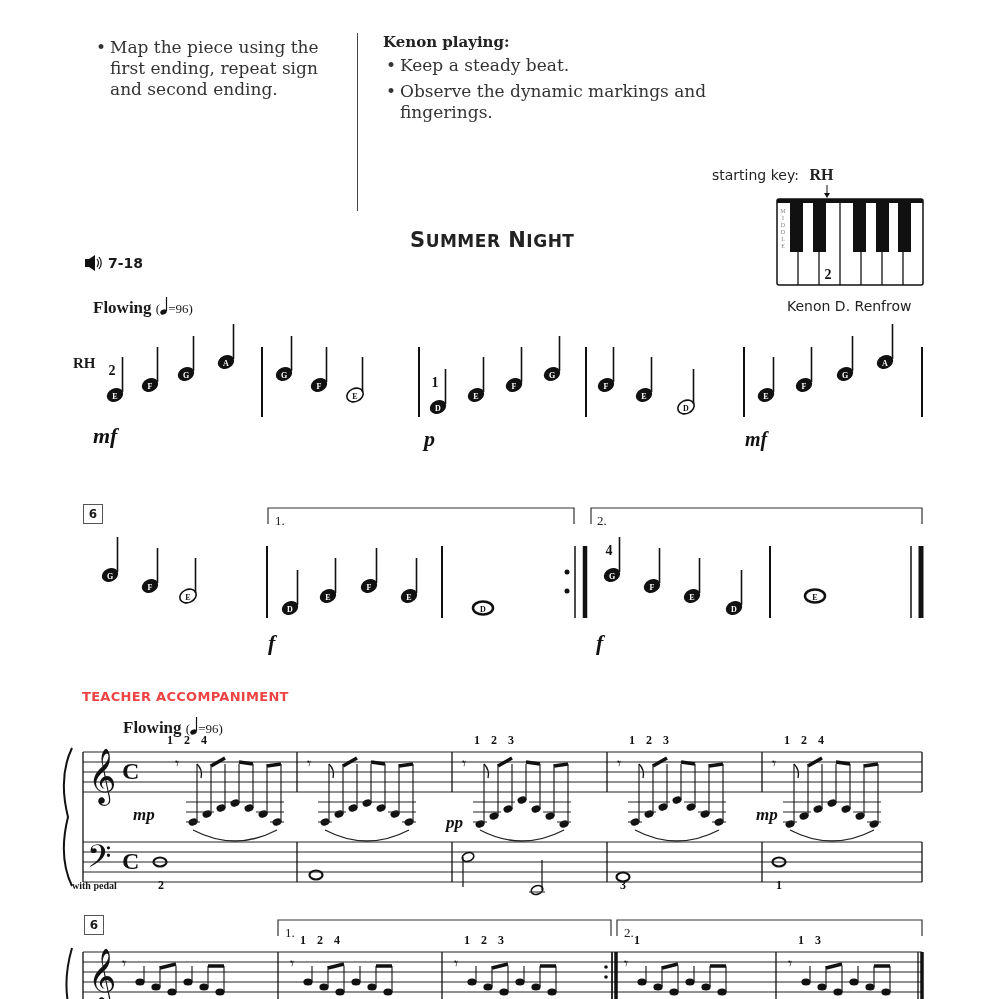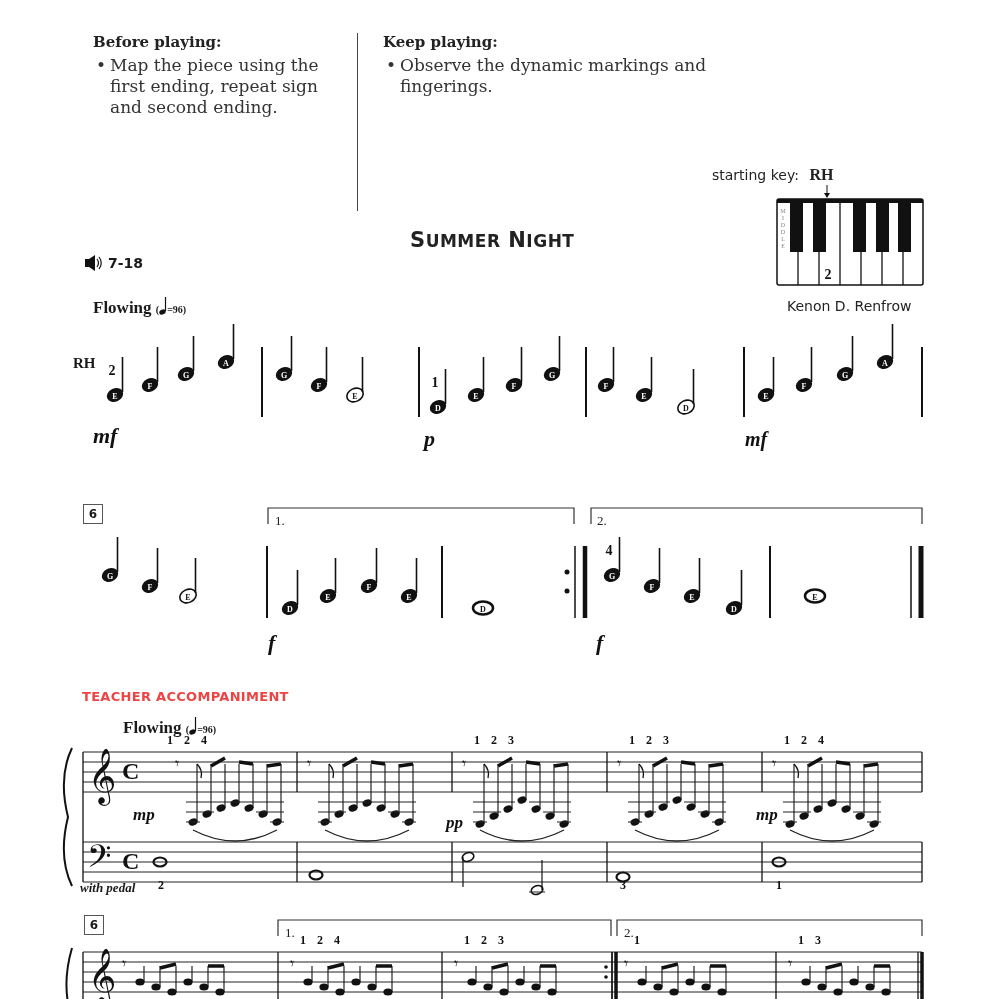--- a/index.html
+++ b/index.html
@@ -8,40 +8,40 @@
   .serif{font-family:"DejaVu Serif","Liberation Serif",serif;}
   .tips-head{font-weight:bold;font-size:15px;color:#222;}
   .tips ul{list-style:none;margin:4px 0 0 0;padding:0;}
   .tips li{position:relative;padding-left:17px;font-size:17px;line-height:21px;color:#333;margin-bottom:5px;}
   .tips li:before{content:"•";position:absolute;left:3px;top:0;}
   .divider{position:absolute;left:357px;top:33px;width:1px;height:178px;background:#444;}
   .title{font-family:"DejaVu Sans","Liberation Sans",sans-serif;font-weight:bold;font-size:21px;letter-spacing:0.5px;color:#222;}
   .title .sc{font-size:17px;}
   .audio{font-family:"DejaVu Sans","Liberation Sans",sans-serif;font-weight:bold;font-size:14px;display:flex;align-items:center;gap:2px;}
   .tempo{font-family:"Liberation Serif","DejaVu Serif",serif;font-weight:bold;font-size:17px;}
-  .tempo .mm{font-weight:bold;font-size:10px;}
+  .tempo .mm{font-weight:normal;font-size:13px;}
   .composer{font-family:"DejaVu Sans","Liberation Sans",sans-serif;font-size:14px;color:#222;}
   .keylabel{font-family:"DejaVu Sans","Liberation Sans",sans-serif;font-size:14px;color:#222;}
   .keylabel b{font-family:"Liberation Serif","DejaVu Serif",serif;font-size:16px;}
   .teacher{font-family:"DejaVu Sans","Liberation Sans",sans-serif;font-weight:bold;font-size:13px;letter-spacing:0.3px;color:#ef4444;}
   svg text{font-family:"Liberation Serif","DejaVu Serif",serif;}
 </style>
 </head>
 <body>
 
 <div class="abs tips serif" style="left:93px;top:33px;width:250px;">
-  <div class="tips-head">Before playing:</div>
   <ul>
     <li>Map the piece using the first ending, repeat sign and second ending.</li>
   </ul>
 </div>
 <div class="divider"></div>
 <div class="abs tips serif" style="left:383px;top:33px;width:420px;">
-  <div class="tips-head">Keep playing:</div>
+  <div class="tips-head">Kenon playing:</div>
   <ul>
+    <li>Keep a steady beat.</li>
     <li>Observe the dynamic markings and fingerings.</li>
   </ul>
 </div>
 
 <div class="abs keylabel" style="left:712px;top:166px;">
   <span>starting key:</span>
   <b style="margin-left:6px;">RH</b>
 </div>
 <svg class="abs" style="left:775px;top:183px;" width="150" height="105" viewBox="0 0 150 105">
   <polygon points="49,10 55,10 52,15" fill="#111"></polygon>
@@ -615,13 +615,13 @@
     <line x1="918" y1="952" x2="918" y2="999" stroke="#111" stroke-width="1.3"></line>
     <line x1="922" y1="952" x2="922" y2="999" stroke="#111" stroke-width="3.5"></line>
     <polyline points="278,936 278,920 611,920 611,936" fill="none" stroke="#333" stroke-width="1.2"></polyline>
     <polyline points="617,936 617,920 922,920 922,936" fill="none" stroke="#333" stroke-width="1.2"></polyline>
     <text x="285" y="937" font-size="13" fill="#222">1.</text>
     <text x="624" y="937" font-size="13" fill="#222">2.</text>
   </svg>
 <div class="abs" style="left:84px;top:915px;width:18px;height:18px;border:1px solid #555;text-align:center;font-family:'DejaVu Sans',sans-serif;font-weight:bold;font-size:12px;line-height:18px;">
   <span>6</span>
 </div>
-<div class="abs" style="left:80px;top:880px;font-family:'Liberation Serif',serif;font-style:italic;font-weight:bold;font-size:13px;">with pedal</div>
+<div class="abs" style="left:72px;top:880px;font-family:'Liberation Serif',serif;font-weight:bold;font-size:10px;">with pedal</div>
 
 </body></html>

